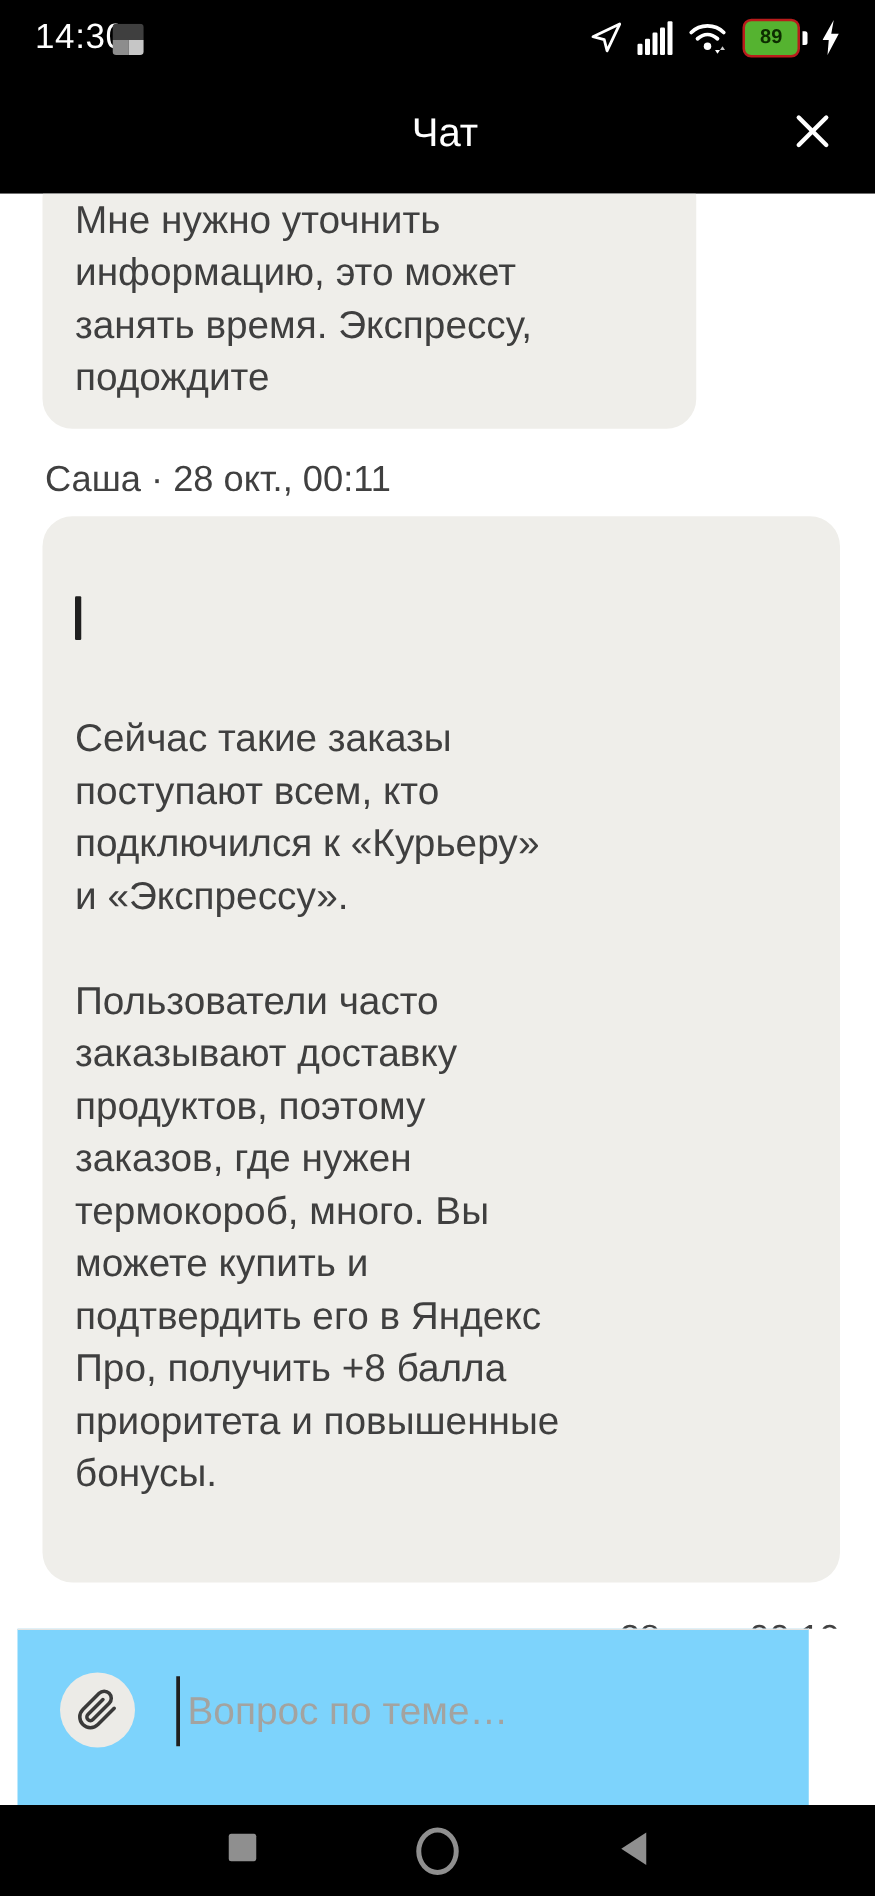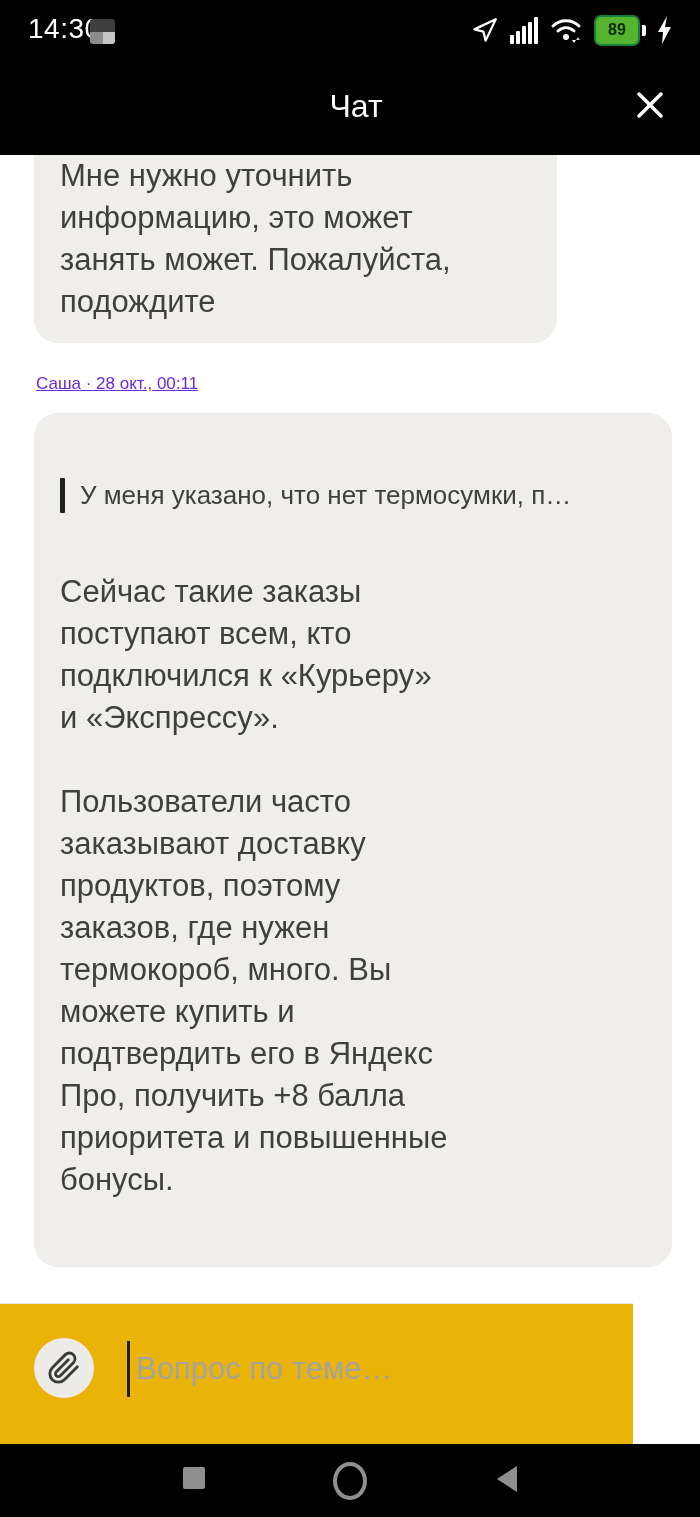--- a/index.html
+++ b/index.html
@@ -13,41 +13,41 @@
   .statusbar{position:absolute;top:0;left:0;width:700px;height:60px;background:#000;}
   .sb-time{position:absolute;left:28px;top:13px;color:#fff;font-size:28px;font-weight:500;letter-spacing:.5px;}
   .sb-shot{position:absolute;left:90px;top:19px;width:25px;height:25px;border-radius:3px;overflow:hidden;}
   .sb-shot .t{position:absolute;top:0;left:0;width:25px;height:13px;background:#3f3f3f;}
   .sb-shot .bl{position:absolute;top:13px;left:0;width:13px;height:12px;background:#8d8d8d;}
   .sb-shot .br{position:absolute;top:13px;left:13px;width:12px;height:12px;background:#c6c6c6;}
   .sb-right{position:absolute;right:28px;top:12px;height:36px;display:flex;align-items:center;gap:12px;}
   .sig{display:flex;align-items:flex-end;gap:2px;height:27px;}
   .sig i{display:block;width:4px;background:#fff;border-radius:1px;}
   .battery{display:flex;align-items:center;}
-  .bat-body{width:42px;height:27px;border:2px solid #15803d;border-radius:7px;background:#55B330;display:flex;align-items:center;justify-content:center;}
+  .bat-body{width:42px;height:27px;border:2px solid #b91c1c;border-radius:7px;background:#55B330;display:flex;align-items:center;justify-content:center;}
   .bat-body span{font-size:16px;font-weight:bold;color:#0d2d00;line-height:1;}
   .bat-nub{width:4px;height:11px;background:#fff;border-radius:0 2px 2px 0;margin-left:2px;}
   
   .header{position:absolute;top:60px;left:0;width:700px;height:95px;background:#000;}
   .hdr-title{position:absolute;left:12px;right:0;top:28px;text-align:center;color:#fff;font-size:32px;font-weight:500;}
   .hdr-close{position:absolute;right:28px;top:23px;width:44px;height:44px;display:flex;align-items:center;justify-content:center;cursor:pointer;}
   
   .chat{position:absolute;top:155px;left:0;width:700px;height:1148px;background:#fff;overflow:hidden;}
   .bubble{box-sizing:border-box;border-radius:24px;font-size:31px;line-height:42px;white-space:pre-line;}
   .bubble.in{background:#EFEEEA;color:#3F3F3F;}
   .msg1{margin:-20px 0 0 34px;width:523px;padding:20px 26px;}
-  .meta{font-size:17px;line-height:30px;color:#6d28d9;text-decoration:underline;}
+  .meta{font-size:29px;line-height:30px;color:#404040;}
   .meta1{margin:26px 0 0 36px;}
   .msg2{margin:14px 28px 0 34px;width:638px;padding:22px 26px 24px 26px;}
   .quote{display:flex;align-items:center;gap:15px;margin-bottom:16px;}
   .qbar{width:5px;height:35px;background:#1f1f1f;border-radius:1px;flex:0 0 auto;}
   .qtext{font-size:26px;line-height:36px;color:#3F3F3F;white-space:nowrap;overflow:hidden;}
   .meta2{margin:30px 28px 0 0;text-align:right;}
   
-  .composer{position:absolute;top:1303px;left:0;width:633px;height:141px;background:#eab308;border-top:1px solid #E5E4E1;box-sizing:border-box;}
+  .composer{position:absolute;top:1303px;left:14px;width:633px;height:141px;background:#7dd3fc;border-top:1px solid #E5E4E1;box-sizing:border-box;}
   .attach-btn{position:absolute;left:34px;top:34px;width:60px;height:60px;border-radius:50%;background:#ECEBE7;display:flex;align-items:center;justify-content:center;cursor:pointer;}
   .caret{position:absolute;left:127px;top:37px;width:3px;height:56px;background:#1f1f1f;}
   .composer input{
     position:absolute;left:136px;top:25px;width:520px;height:80px;
     border:none;outline:none;font-family:"Liberation Sans", sans-serif;
     font-size:31px;color:#3F3F3F;background:transparent;padding:0;
   }
   .composer input::placeholder{color:#A3A3A0;opacity:1;}
   
   .navbar{position:absolute;top:1444px;left:0;width:700px;height:73px;background:#000;}
@@ -104,29 +104,28 @@
         <line x1="3" y1="3" x2="25" y2="25" stroke="#ffffff" stroke-width="3.5" stroke-linecap="round"></line>
         <line x1="25" y1="3" x2="3" y2="25" stroke="#ffffff" stroke-width="3.5" stroke-linecap="round"></line>
       </svg>
     </div>
   </div>
 
   <div class="chat">
 
     <div class="bubble in msg1">Мне нужно уточнить
 информацию, это может
-занять может. Пожалуйста,
+занять время. Экспрессу,
 подождите</div>
 
     <div class="meta meta1">Саша · 28 окт., 00:11</div>
 
     <div class="bubble in msg2">
       <div class="quote">
         <div class="qbar"></div>
-        <div class="qtext">У меня указано, что нет термосумки, п…</div>
       </div>
       <div>Сейчас такие заказы
 поступают всем, кто
 подключился к «Курьеру»
 и «Экспрессу».
 
 Пользователи часто
 заказывают доставку
 продуктов, поэтому
 заказов, где нужен

